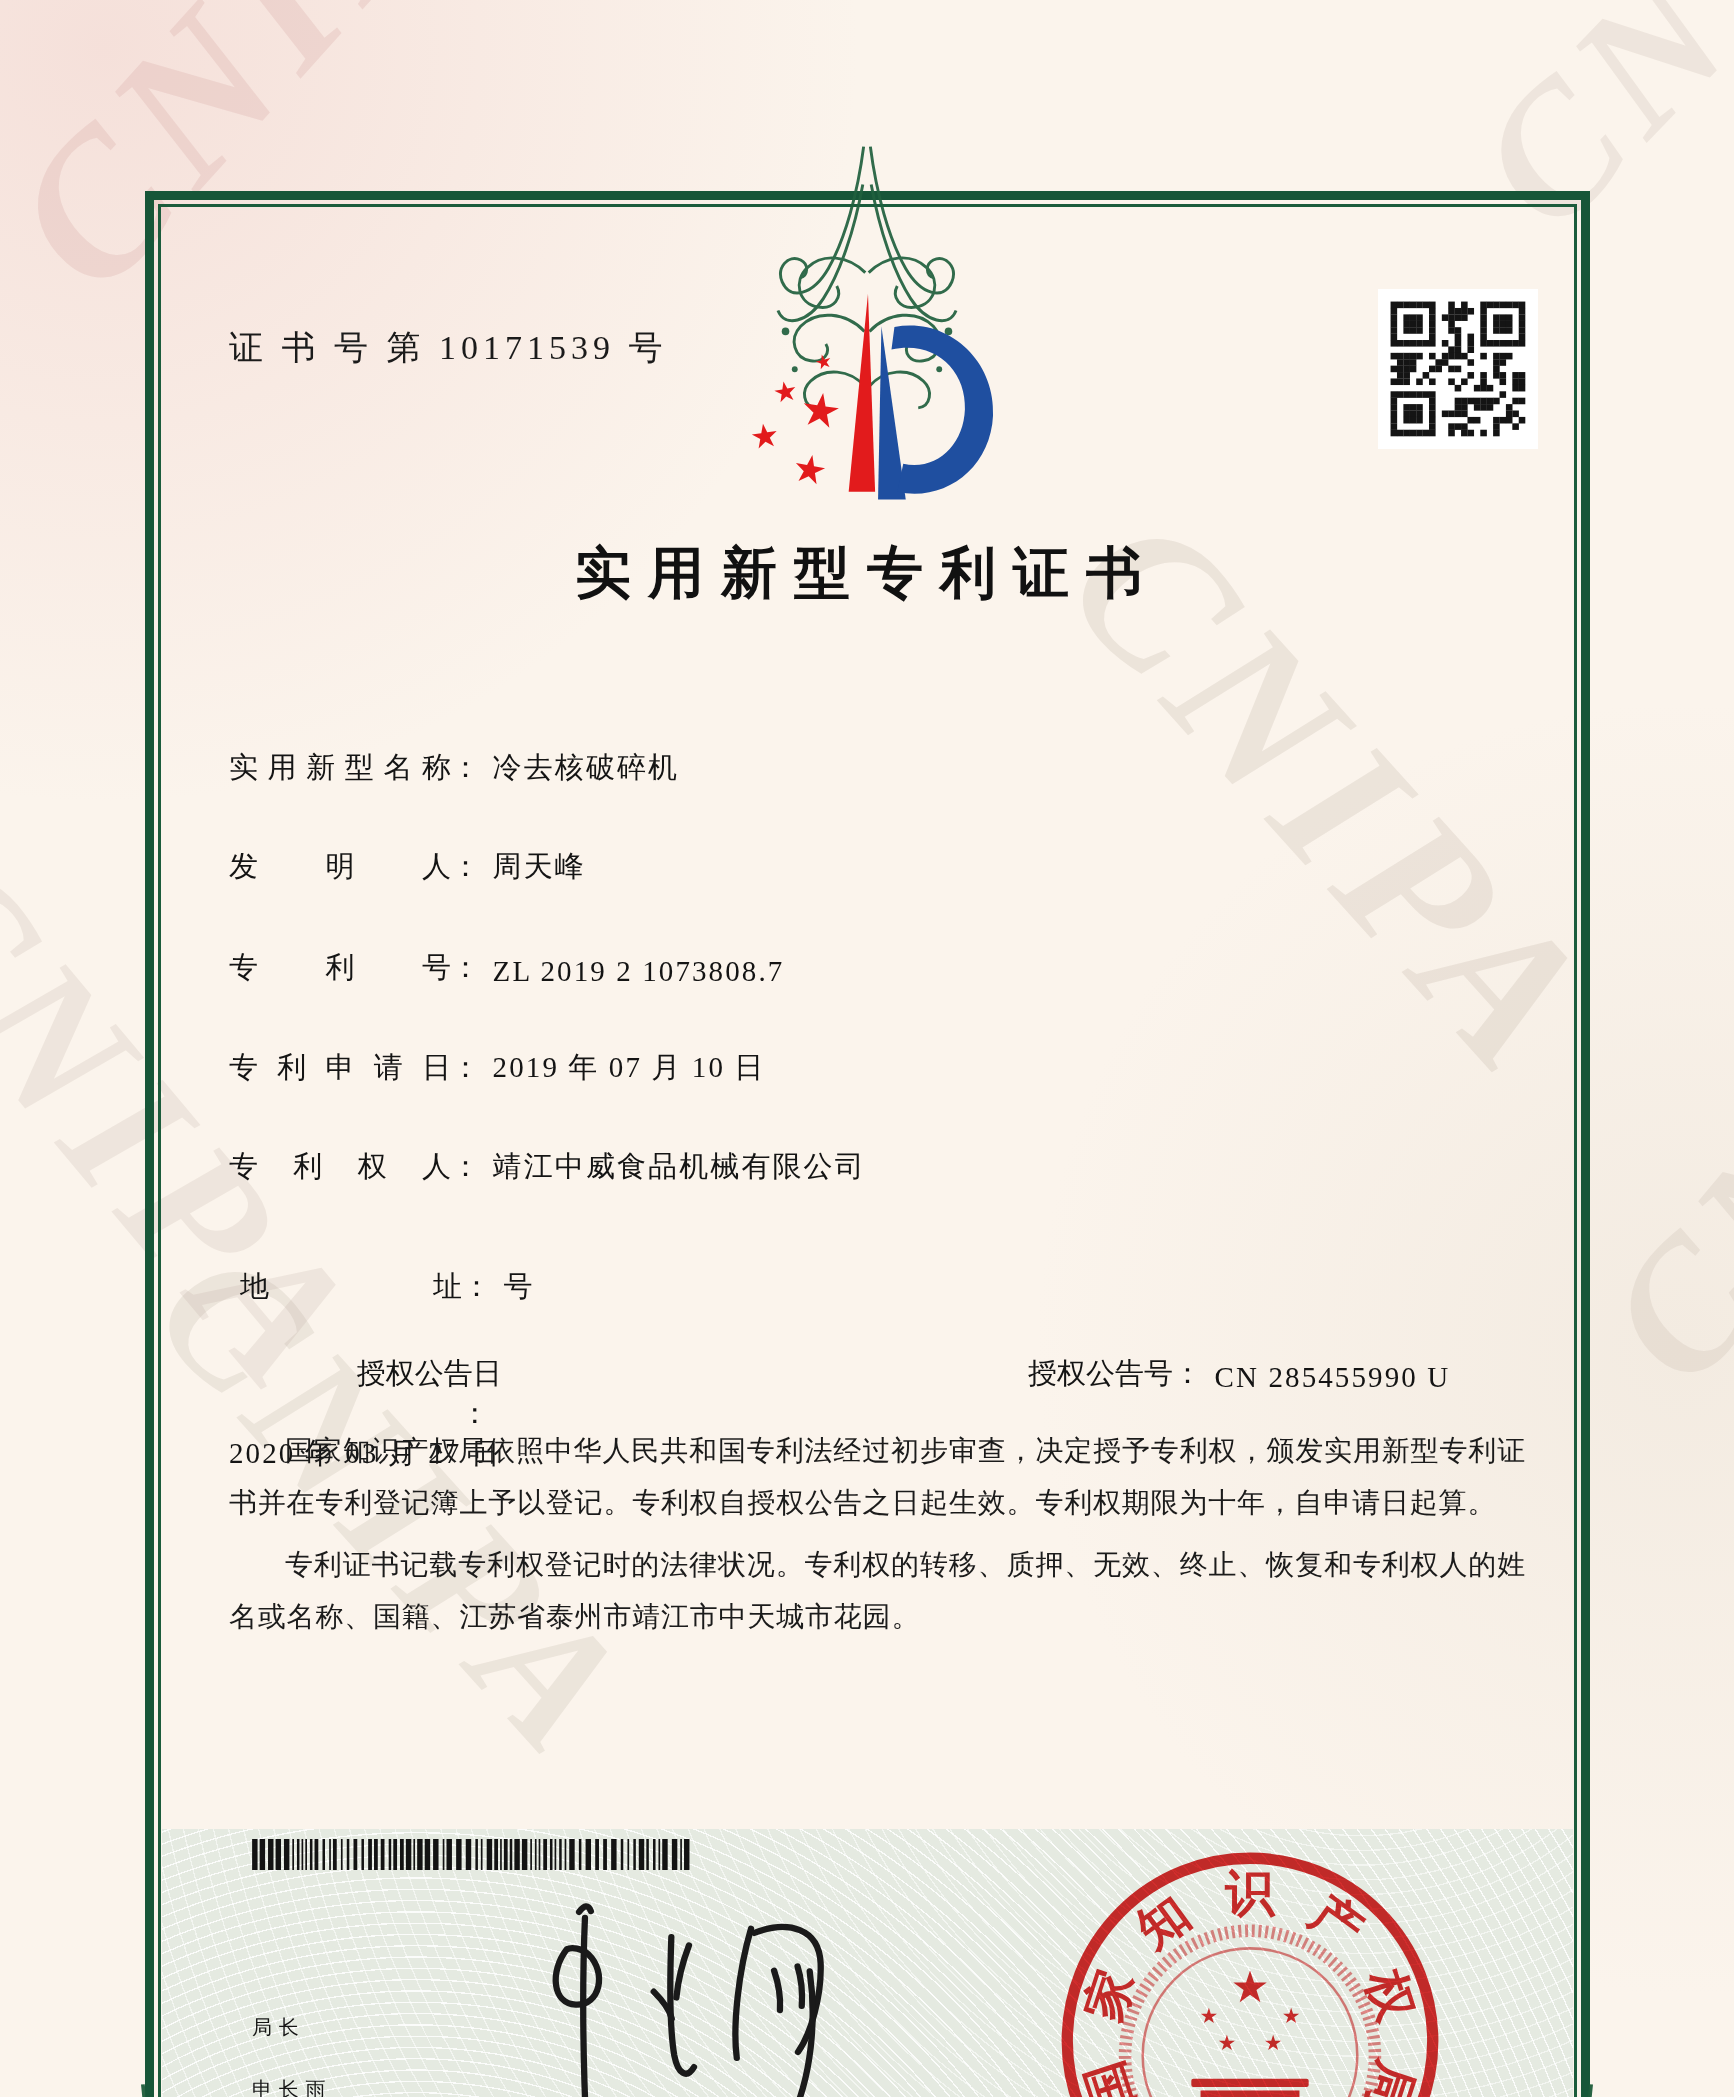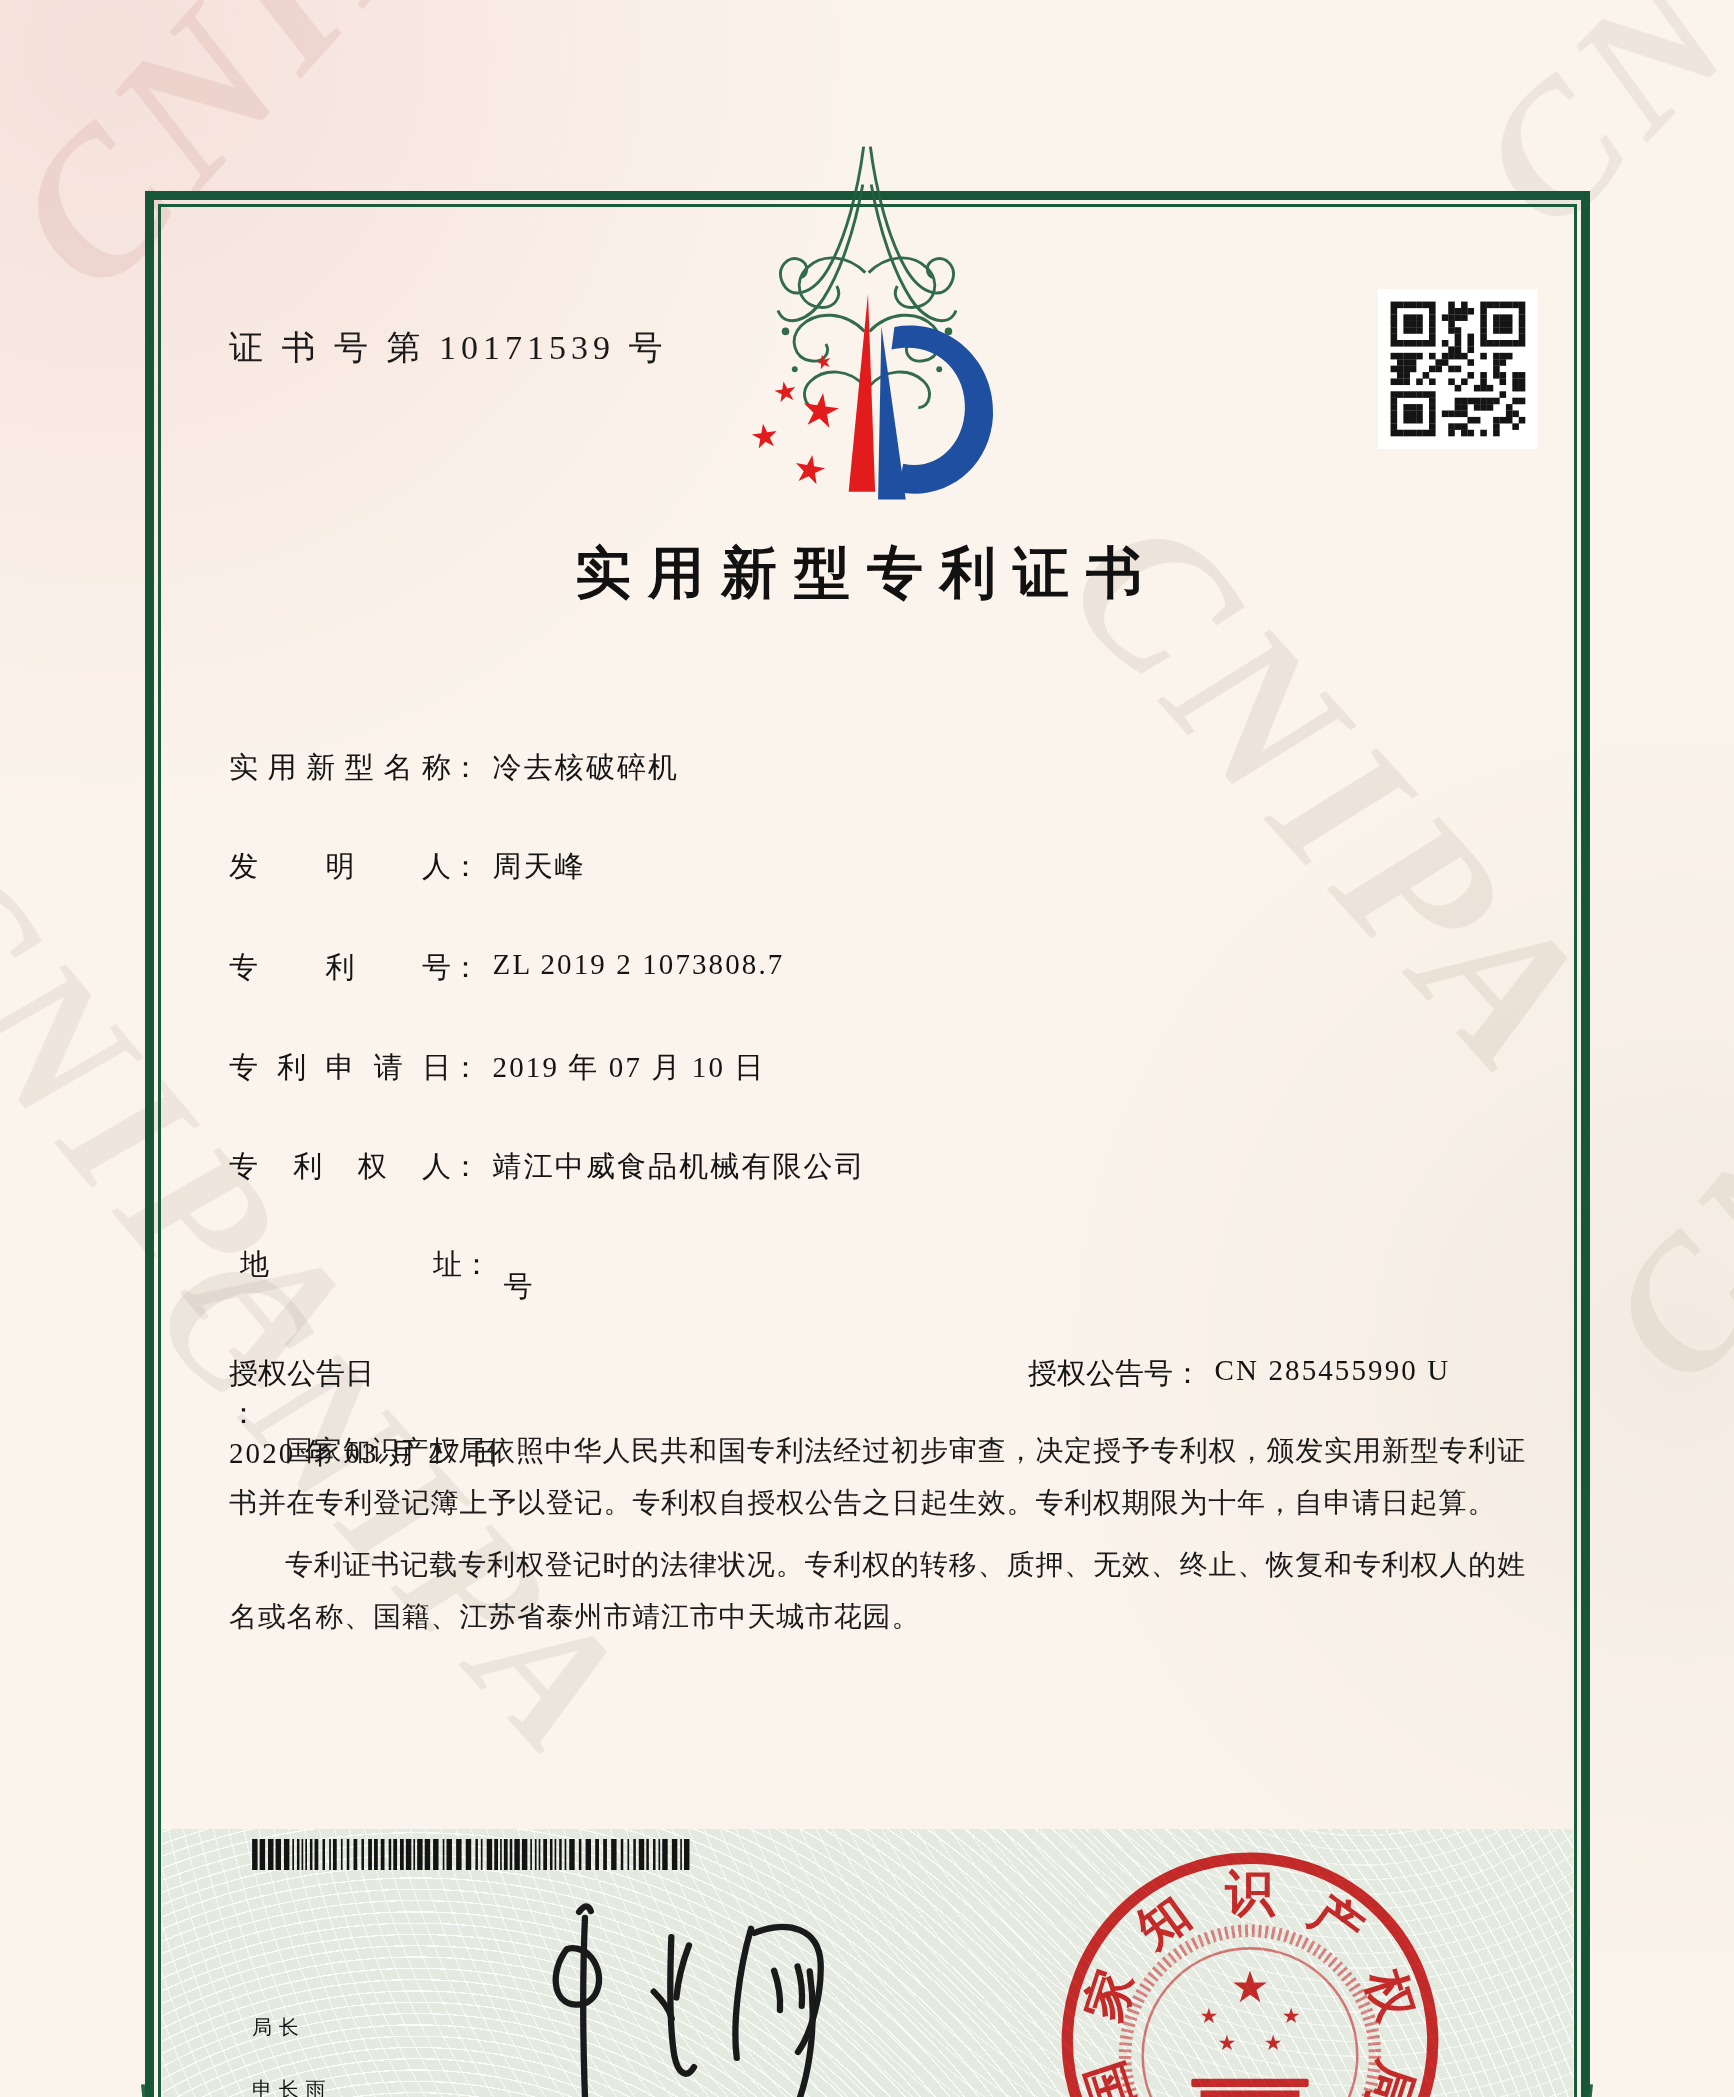--- a/index.html
+++ b/index.html
@@ -17,21 +17,21 @@
   .frame-inner{position:absolute;left:4.2px;top:4.2px;right:4.2px;bottom:4.2px;
       border:3.4px solid #1b5c3c;}
   .green-zone{position:absolute;left:162px;top:1829px;width:1411px;height:470px;
       background-color:#e5eae1;
       background-image:
         repeating-radial-gradient(circle at 18% 150%, rgba(255,255,255,.85) 0 1.3px, rgba(255,255,255,0) 1.3px 11.3px),
         repeating-radial-gradient(circle at 85% -55%, rgba(255,255,255,.55) 0 1.3px, rgba(255,255,255,0) 1.3px 14.7px);}
   .cert-no{font-size:34px;letter-spacing:5px;color:#1b1b1b;}
   .title{font-size:56px;font-weight:700;letter-spacing:17px;color:#111;white-space:nowrap;
       left:50%;transform:translateX(-50%);top:536px;}
-  .row{display:flex;align-items:flex-start;font-size:29px;color:#141414;white-space:nowrap;}
+  .row{display:flex;align-items:flex-end;font-size:29px;color:#141414;white-space:nowrap;}
   .flabel{display:inline-block;width:222px;text-align:justify;text-align-last:justify;}
   .colon{margin-right:12.6px;}
   .fvalue{letter-spacing:2.1px;}
   .addr-lines span{display:block;letter-spacing:2.1px;}
   .paras{width:1297px;font-size:28px;line-height:1.84;color:#1b1b1b;text-align:justify;letter-spacing:0.8px;}
   .paras p{margin:0 0 11px 0;text-indent:2em;}
   .director{font-size:20px;letter-spacing:6.7px;color:#141414;}
   svg{overflow:visible;}
 </style>
 </head>

